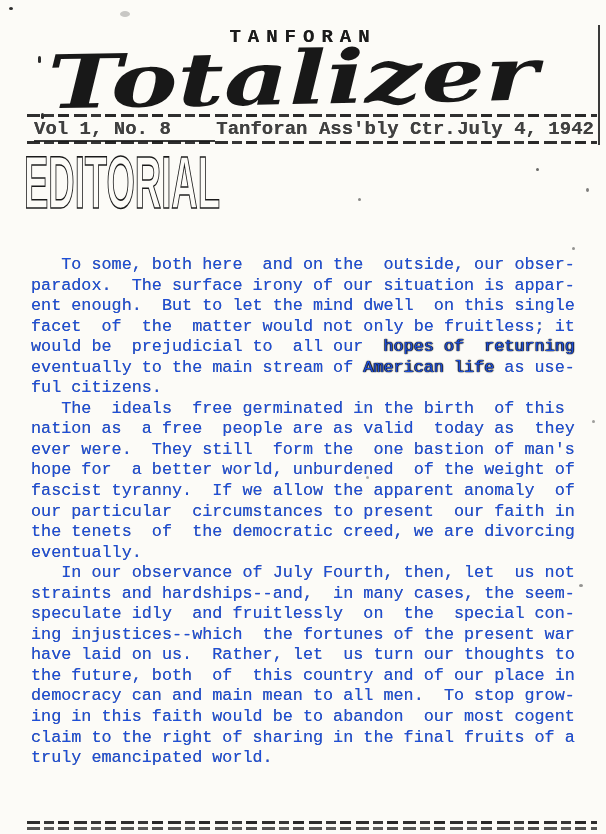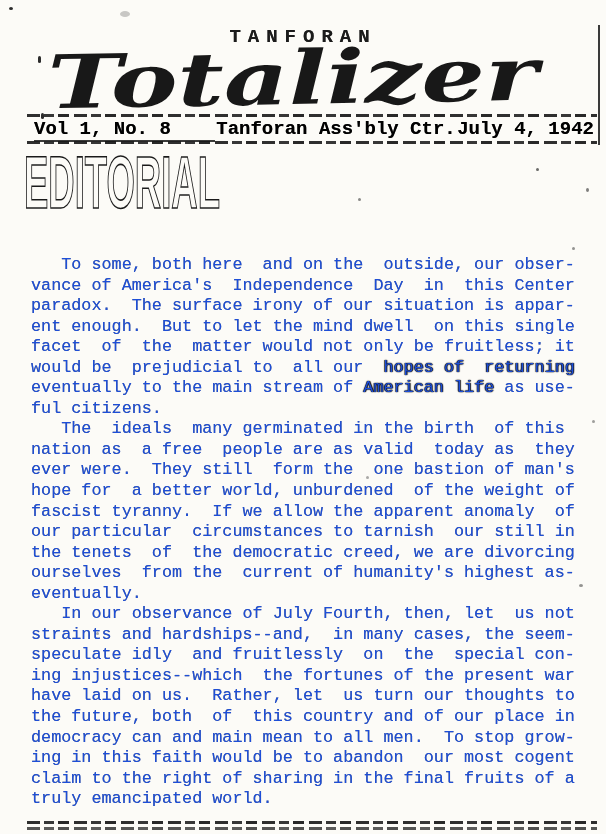--- a/index.html
+++ b/index.html
@@ -37,21 +37,21 @@
   .rule-top{top:114px;}
   .rule-mid{top:141px;}
   .rule-b1{top:821px;}
   .rule-b2{top:827px;opacity:.75;}
 
   
   .volline{
     position:absolute;top:118px;left:34px;width:560px;
     display:flex;justify-content:space-between;align-items:baseline;
     font-family:"Liberation Mono",monospace;
-    font-weight:bold;font-size:19px;color:#000000;
+    font-weight:bold;font-size:19px;color:#404040;
     text-shadow:0 0 0.6px rgba(0,0,0,.65);
   }
   .volline .vol{border-bottom:2px solid rgba(25,25,25,.85);padding-right:44px;}
 
   
   .article{
     position:absolute;left:31px;top:215px;width:556px;
     font-family:"Liberation Mono",monospace;
     font-size:16.8px;line-height:20.55px;
     color:#1d4ed8;
@@ -101,35 +101,33 @@
   </div>
 
   <div class="rule rule-mid"></div>
 
   <svg class="editorial-svg" viewBox="0 0 205 70">
     <text x="0" y="58" font-family="Liberation Sans, sans-serif" font-weight="bold" font-size="74" fill="none" stroke="#1a1a1a" stroke-width="1.6" textLength="196" lengthAdjust="spacingAndGlyphs">EDITORIAL</text>
   </svg>
 
   <div class="article">
       <div class="tline">   To some, both here  and on the  outside, our obser-</div>
-      <div class="tline">vance of America's  Independence  Day  in  this Center</div>
       <div class="tline">paradox.  The surface irony of our situation is appar-</div>
       <div class="tline">ent enough.  But to let the mind dwell  on this single</div>
       <div class="tline">facet  of  the  matter would not only be fruitless; it</div>
       <div class="tline"><span>would be  prejudicial to  all our  </span><span class="smudge">hopes of</span><span>  </span><span class="smudge">returning</span></div>
       <div class="tline"><span>eventually to the main stream of </span><span class="smudge">American life</span><span> as use-</span></div>
       <div class="tline">ful citizens.</div>
-      <div class="tline">   The  ideals  many germinated in the birth  of this</div>
+      <div class="tline">   The  ideals  free germinated in the birth  of this</div>
       <div class="tline">nation as  a free  people are as valid  today as  they</div>
       <div class="tline">ever were.  They still  form the  one bastion of man's</div>
       <div class="tline">hope for  a better world, unburdened  of the weight of</div>
       <div class="tline">fascist tyranny.  If we allow the apparent anomaly  of</div>
-      <div class="tline">our particular  circumstances to tarnish  our still in</div>
+      <div class="tline">our particular  circumstances to present  our faith in</div>
       <div class="tline">the tenets  of  the democratic creed, we are divorcing</div>
-      <div class="tline">ourselves  from the  current of humanity's highest as-</div>
       <div class="tline">eventually.</div>
       <div class="tline">   In our observance of July Fourth, then, let  us not</div>
       <div class="tline">straints and hardships--and,  in many cases, the seem-</div>
       <div class="tline">speculate idly  and fruitlessly  on  the  special con-</div>
       <div class="tline">ing injustices--which  the fortunes of the present war</div>
       <div class="tline">have laid on us.  Rather, let  us turn our thoughts to</div>
       <div class="tline">the future, both  of  this country and of our place in</div>
       <div class="tline">democracy can and main mean to all men.  To stop grow-</div>
       <div class="tline">ing in this faith would be to abandon  our most cogent</div>
       <div class="tline">claim to the right of sharing in the final fruits of a</div>

